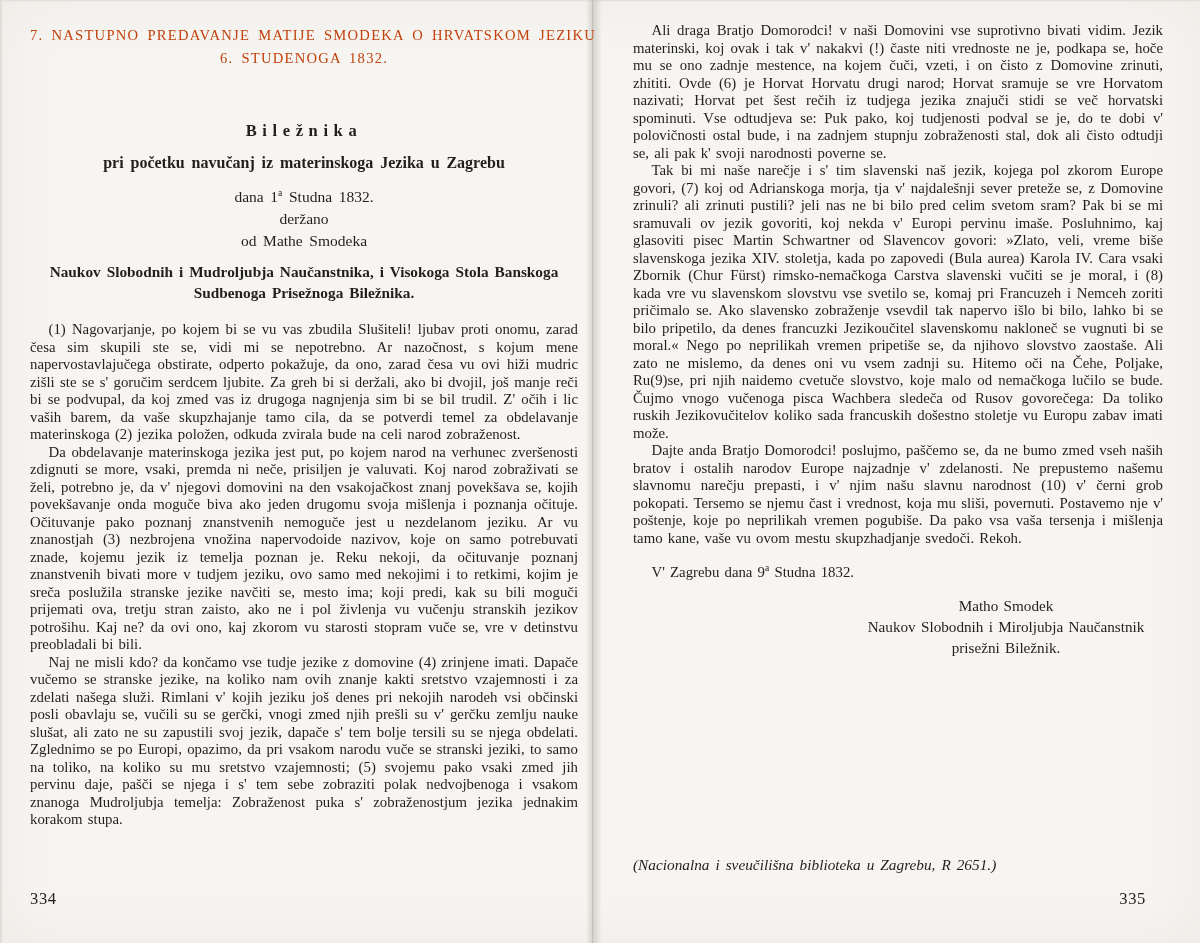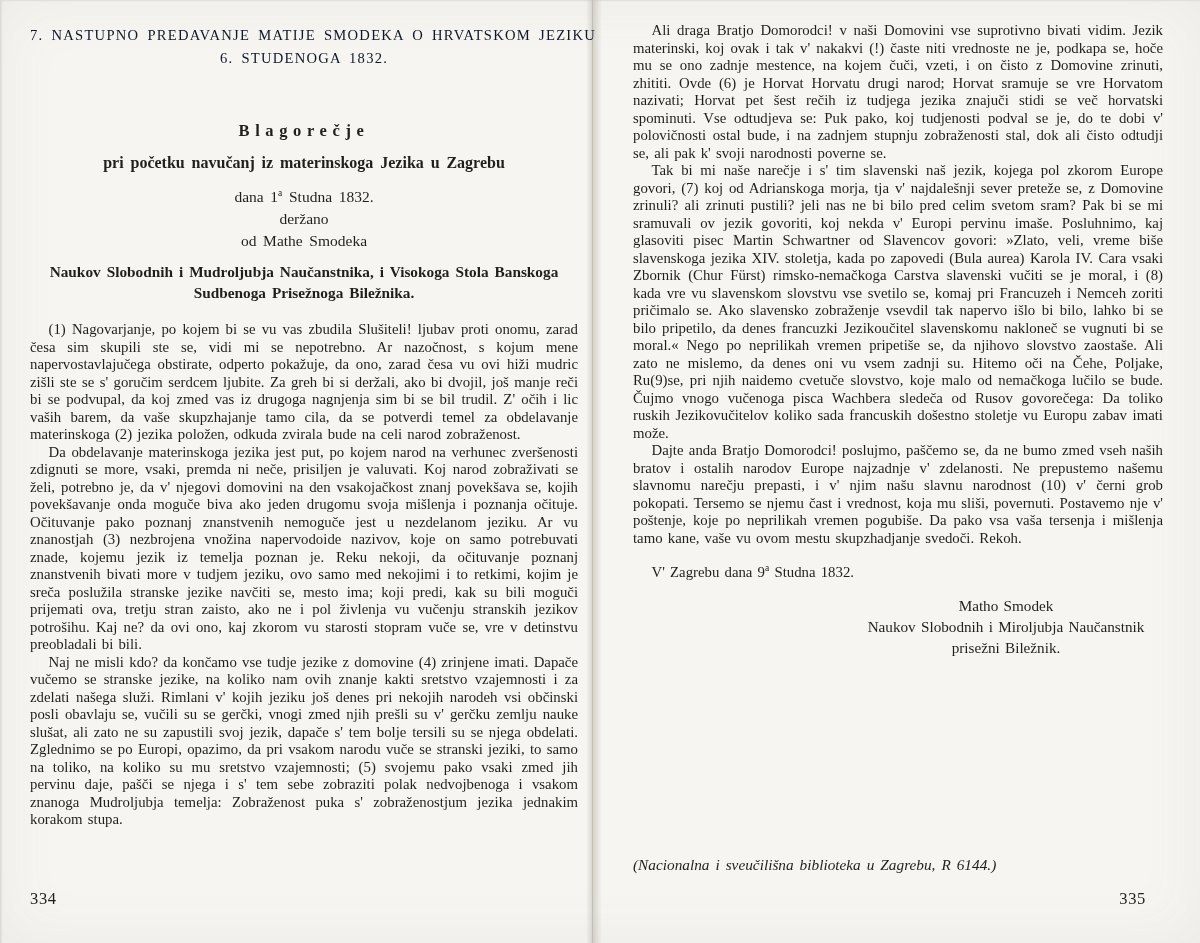--- a/index.html
+++ b/index.html
@@ -54,21 +54,21 @@
   .page.right { left: 633px; width: 530px; }
 
   .abs { position: absolute; left: 0; width: 100%; }
 
   .doc-title {
     text-align: center;
     font-size: 14.6px;
     letter-spacing: 0.085em;
     word-spacing: 0.22em;
     white-space: nowrap;
-    color: #0f172a;
+    color: #c2410c;
   }
   .blago {
     text-align: center;
     font-weight: bold;
     font-size: 16.5px;
     letter-spacing: 0.34em;
   }
   .subtitle {
     text-align: center;
     font-weight: bold;
@@ -141,21 +141,21 @@
 <div class="spread">
   <div class="edge-left"></div>
   <div class="edge-top"></div>
   <div class="gutter"></div>
   <div class="gutter-line"></div>
 
   <div class="page left">
     <div class="abs doc-title" style="top:27px">7. NASTUPNO PREDAVANJE MATIJE SMODEKA O HRVATSKOM JEZIKU</div>
     <div class="abs doc-title" style="top:50px">6. STUDENOGA 1832.</div>
 
-    <div class="abs blago" style="top:121px">Blagorečje</div>
+    <div class="abs blago" style="top:121px">Biležnika</div>
 
     <div class="abs subtitle" style="top:154px">pri početku navučanj iz materinskoga Jezika u Zagrebu</div>
 
     <div class="abs centerline" style="top:188px"><span>dana 1</span><sup class="fn">a</sup><span> Studna 1832.</span></div>
 
     <div class="abs centerline" style="top:210px">deržano</div>
 
     <div class="abs titles" style="top:261px">
       <div class="wrapline">Naukov Slobodnih i Mudroljubja Naučanstnika, i Visokoga Stola Banskoga</div>
       <div class="wrapline">Sudbenoga Prisežnoga Biležnika.</div>
@@ -180,17 +180,17 @@
 
       <div class="dateline"><span>V' Zagrebu dana 9</span><sup class="fn">a</sup><span> Studna 1832.</span></div>
 
       <div class="signature">
         <div>Matho Smodek</div>
         <div>Naukov Slobodnih i Miroljubja Naučanstnik</div>
         <div>prisežni Biležnik.</div>
       </div>
     </div>
 
-    <div class="source-note">(Nacionalna i sveučilišna biblioteka u Zagrebu, R 6144.)</div>
+    <div class="source-note">(Nacionalna i sveučilišna biblioteka u Zagrebu, R 2651.)</div>
 
     <div class="pagenum pn-right">335</div>
   </div>
 </div>
 
 </body></html>

